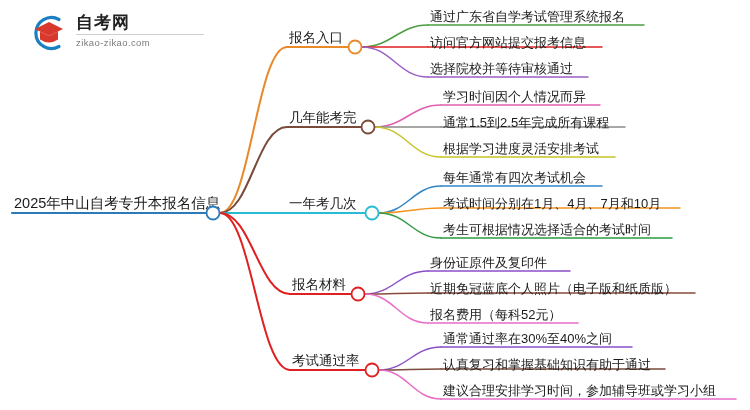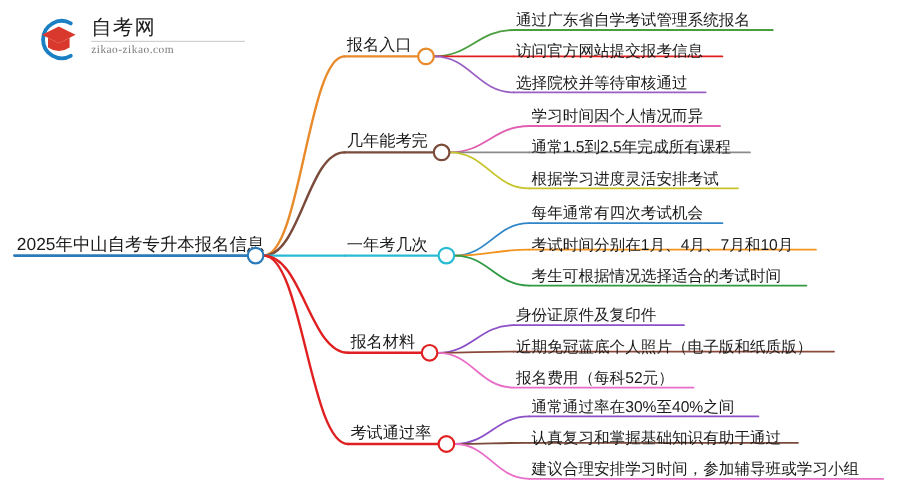--- a/index.html
+++ b/index.html
@@ -39,40 +39,39 @@
     width: 42px; height: 42px;
   }
   .logo-text {
     position: absolute;
     left: 48px;
     top: 2px;
     width: 140px;
   }
   .logo-title {
     font-size: 17px;
-    font-weight: normal;
+    font-weight: bold;
     color: #222222;
     letter-spacing: 1px;
     line-height: 21px;
     white-space: nowrap;
   }
   .logo-rule {
     width: 128px;
     height: 1px;
     background: #cfcfcf;
     margin-top: 1px;
   }
   .logo-sub {
     font-size: 9.5px;
     color: #7a7a7a;
     letter-spacing: 0.4px;
     line-height: 13px;
     white-space: nowrap;
     margin-top: 1px;
-    font-family: Liberation Serif, serif;
   }
   text.node-label {
     font-family: "Liberation Sans", "DejaVu Sans", sans-serif;
     fill: #1a1a1a;
   }
   text.root-label { font-size: 14.5px; }
   text.branch-label { font-size: 13.5px; }
   text.leaf-label { font-size: 13px; }
 </style>
 </head>

